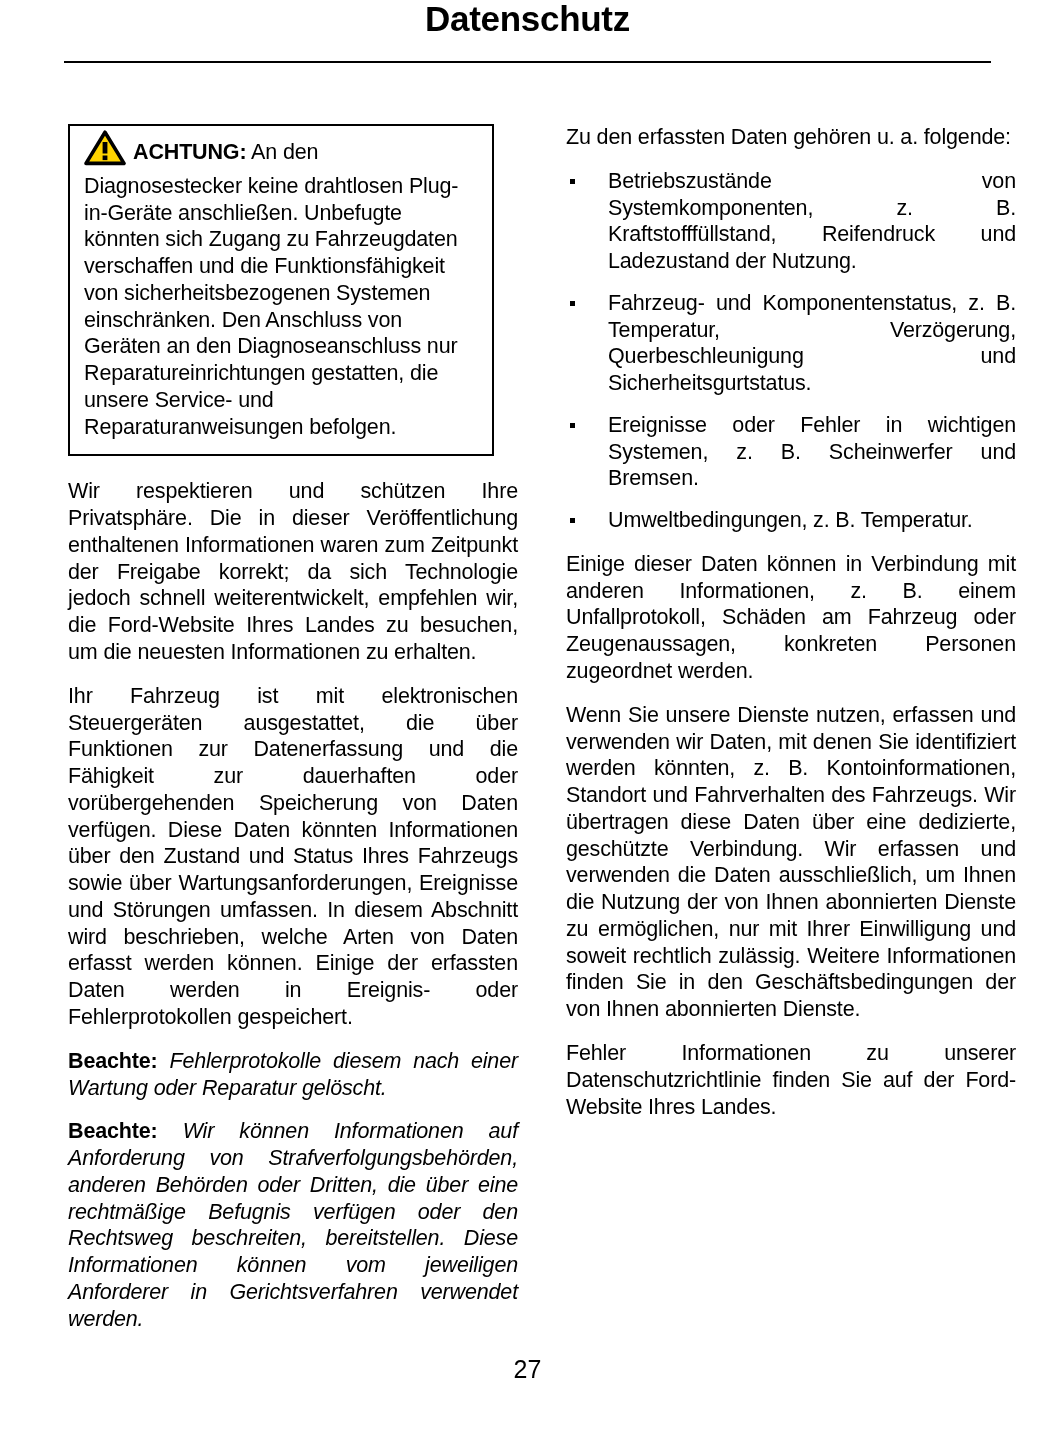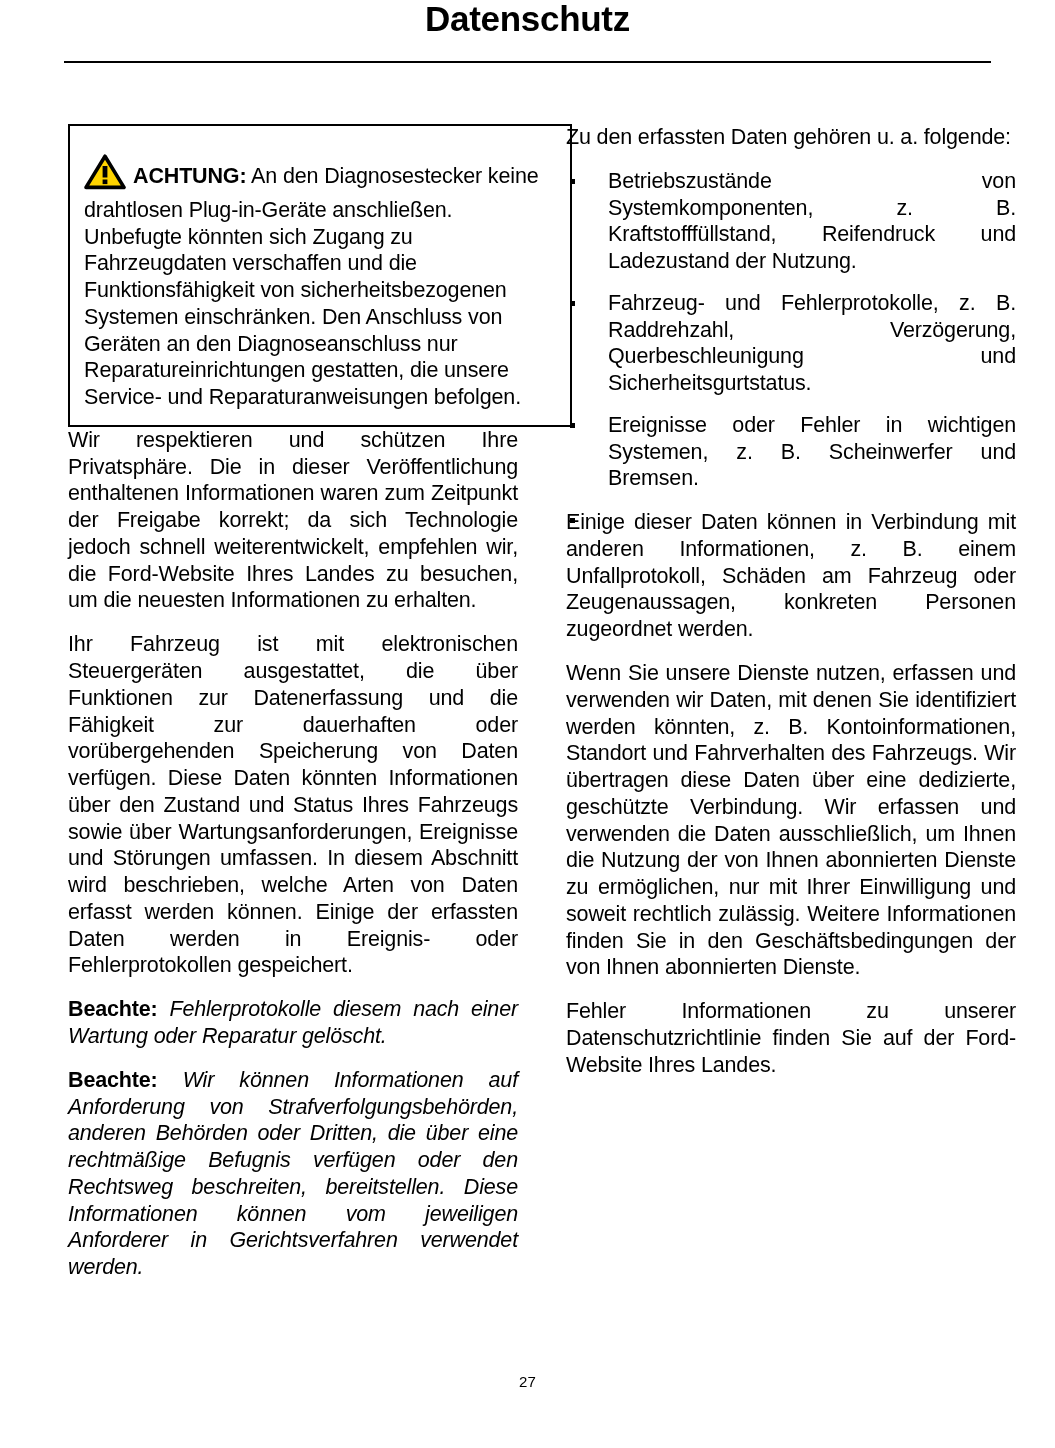--- a/index.html
+++ b/index.html
@@ -58,23 +58,24 @@
     letter-spacing: -0.15px;
     text-align: justify;
     text-justify: inter-word;
     hyphens: none;
   }
   p:last-child { margin-bottom: 8px; }
 
   
   .warning-box {
     border: 2.6px solid #000;
-    padding: 28px 14px 14px 14px;
+    padding: 4px 14px 14px 14px;
+    margin-bottom: 22px;
     box-sizing: border-box;
-    width: 504px;
+    width: 426px;
   }
   .warning-box p {
     margin: 0;
     text-align: left;
   }
   .warn-triangle {
     display: inline-block;
     vertical-align: -7px;
     margin-right: 7px;
   }
@@ -118,25 +119,25 @@
     position: absolute;
     left: 4px;
     top: 11px;
     width: 5px;
     height: 5px;
     background: #000;
   }
   
   .page-number {
     position: absolute;
-    bottom: 58px;
+    bottom: 64px;
     left: 0;
     width: 100%;
     text-align: center;
-    font-size: 15px;
+    font-size: 25px;
     letter-spacing: 0.2px;
   }
 </style>
 </head>
 <body>
 
 <div class="page">
 
   <div class="page-header">
     <h1 class="page-title">Datenschutz</h1>
@@ -163,23 +164,24 @@
       <p class="note"><span class="note-label">Beachte:</span><span> Wir können Informationen auf Anforderung von Strafverfolgungsbehörden, anderen Behörden oder Dritten, die über eine rechtmäßige Befugnis verfügen oder den Rechtsweg beschreiten, bereitstellen. Diese Informationen können vom jeweiligen Anforderer in Gerichtsverfahren verwendet werden.</span></p>
 
     </div>
 
     <div class="col">
 
       <p>Zu den erfassten Daten gehören u. a. folgende:</p>
 
       <ul class="bullets">
         <li><span class="bullet-marker"></span><span>Betriebszustände von Systemkomponenten, z. B. Kraftstofffüllstand, Reifendruck und Ladezustand der Nutzung.</span></li>
-        <li><span class="bullet-marker"></span><span>Fahrzeug- und Fehlerprotokolle, z. B. Raddrehzahl, Verzögerung, Querbeschleunigung und Sicherheitsgurtstatus.</span></li>
+        <li><span class="bullet-marker"></span><span>Fahrzeug- und Komponentenstatus, z. B. Temperatur, Verzögerung, Querbeschleunigung und Sicherheitsgurtstatus.</span></li>
         <li><span class="bullet-marker"></span><span>Ereignisse oder Fehler in wichtigen Systemen, z. B. Scheinwerfer und Bremsen.</span></li>
         <li><span class="bullet-marker"></span></li>
+        <li><span class="bullet-marker"></span><span>Umweltbedingungen, z. B. Temperatur.</span></li>
       </ul>
 
       <p>Einige dieser Daten können in Verbindung mit anderen Informationen, z. B. einem Unfallprotokoll, Schäden am Fahrzeug oder Zeugenaussagen, konkreten Personen zugeordnet werden.</p>
 
 
       <p>Wenn Sie unsere Dienste nutzen, erfassen und verwenden wir Daten, mit denen Sie identifiziert werden könnten, z. B. Kontoinformationen, Standort und Fahrverhalten des Fahrzeugs. Wir übertragen diese Daten über eine dedizierte, geschützte Verbindung. Wir erfassen und verwenden die Daten ausschließlich, um Ihnen die Nutzung der von Ihnen abonnierten Dienste zu ermöglichen, nur mit Ihrer Einwilligung und soweit rechtlich zulässig. Weitere Informationen finden Sie in den Geschäftsbedingungen der von Ihnen abonnierten Dienste.</p>
       <p>Fehler Informationen zu unserer Datenschutzrichtlinie finden Sie auf der Ford-Website Ihres Landes.</p>
 
     </div>
 

